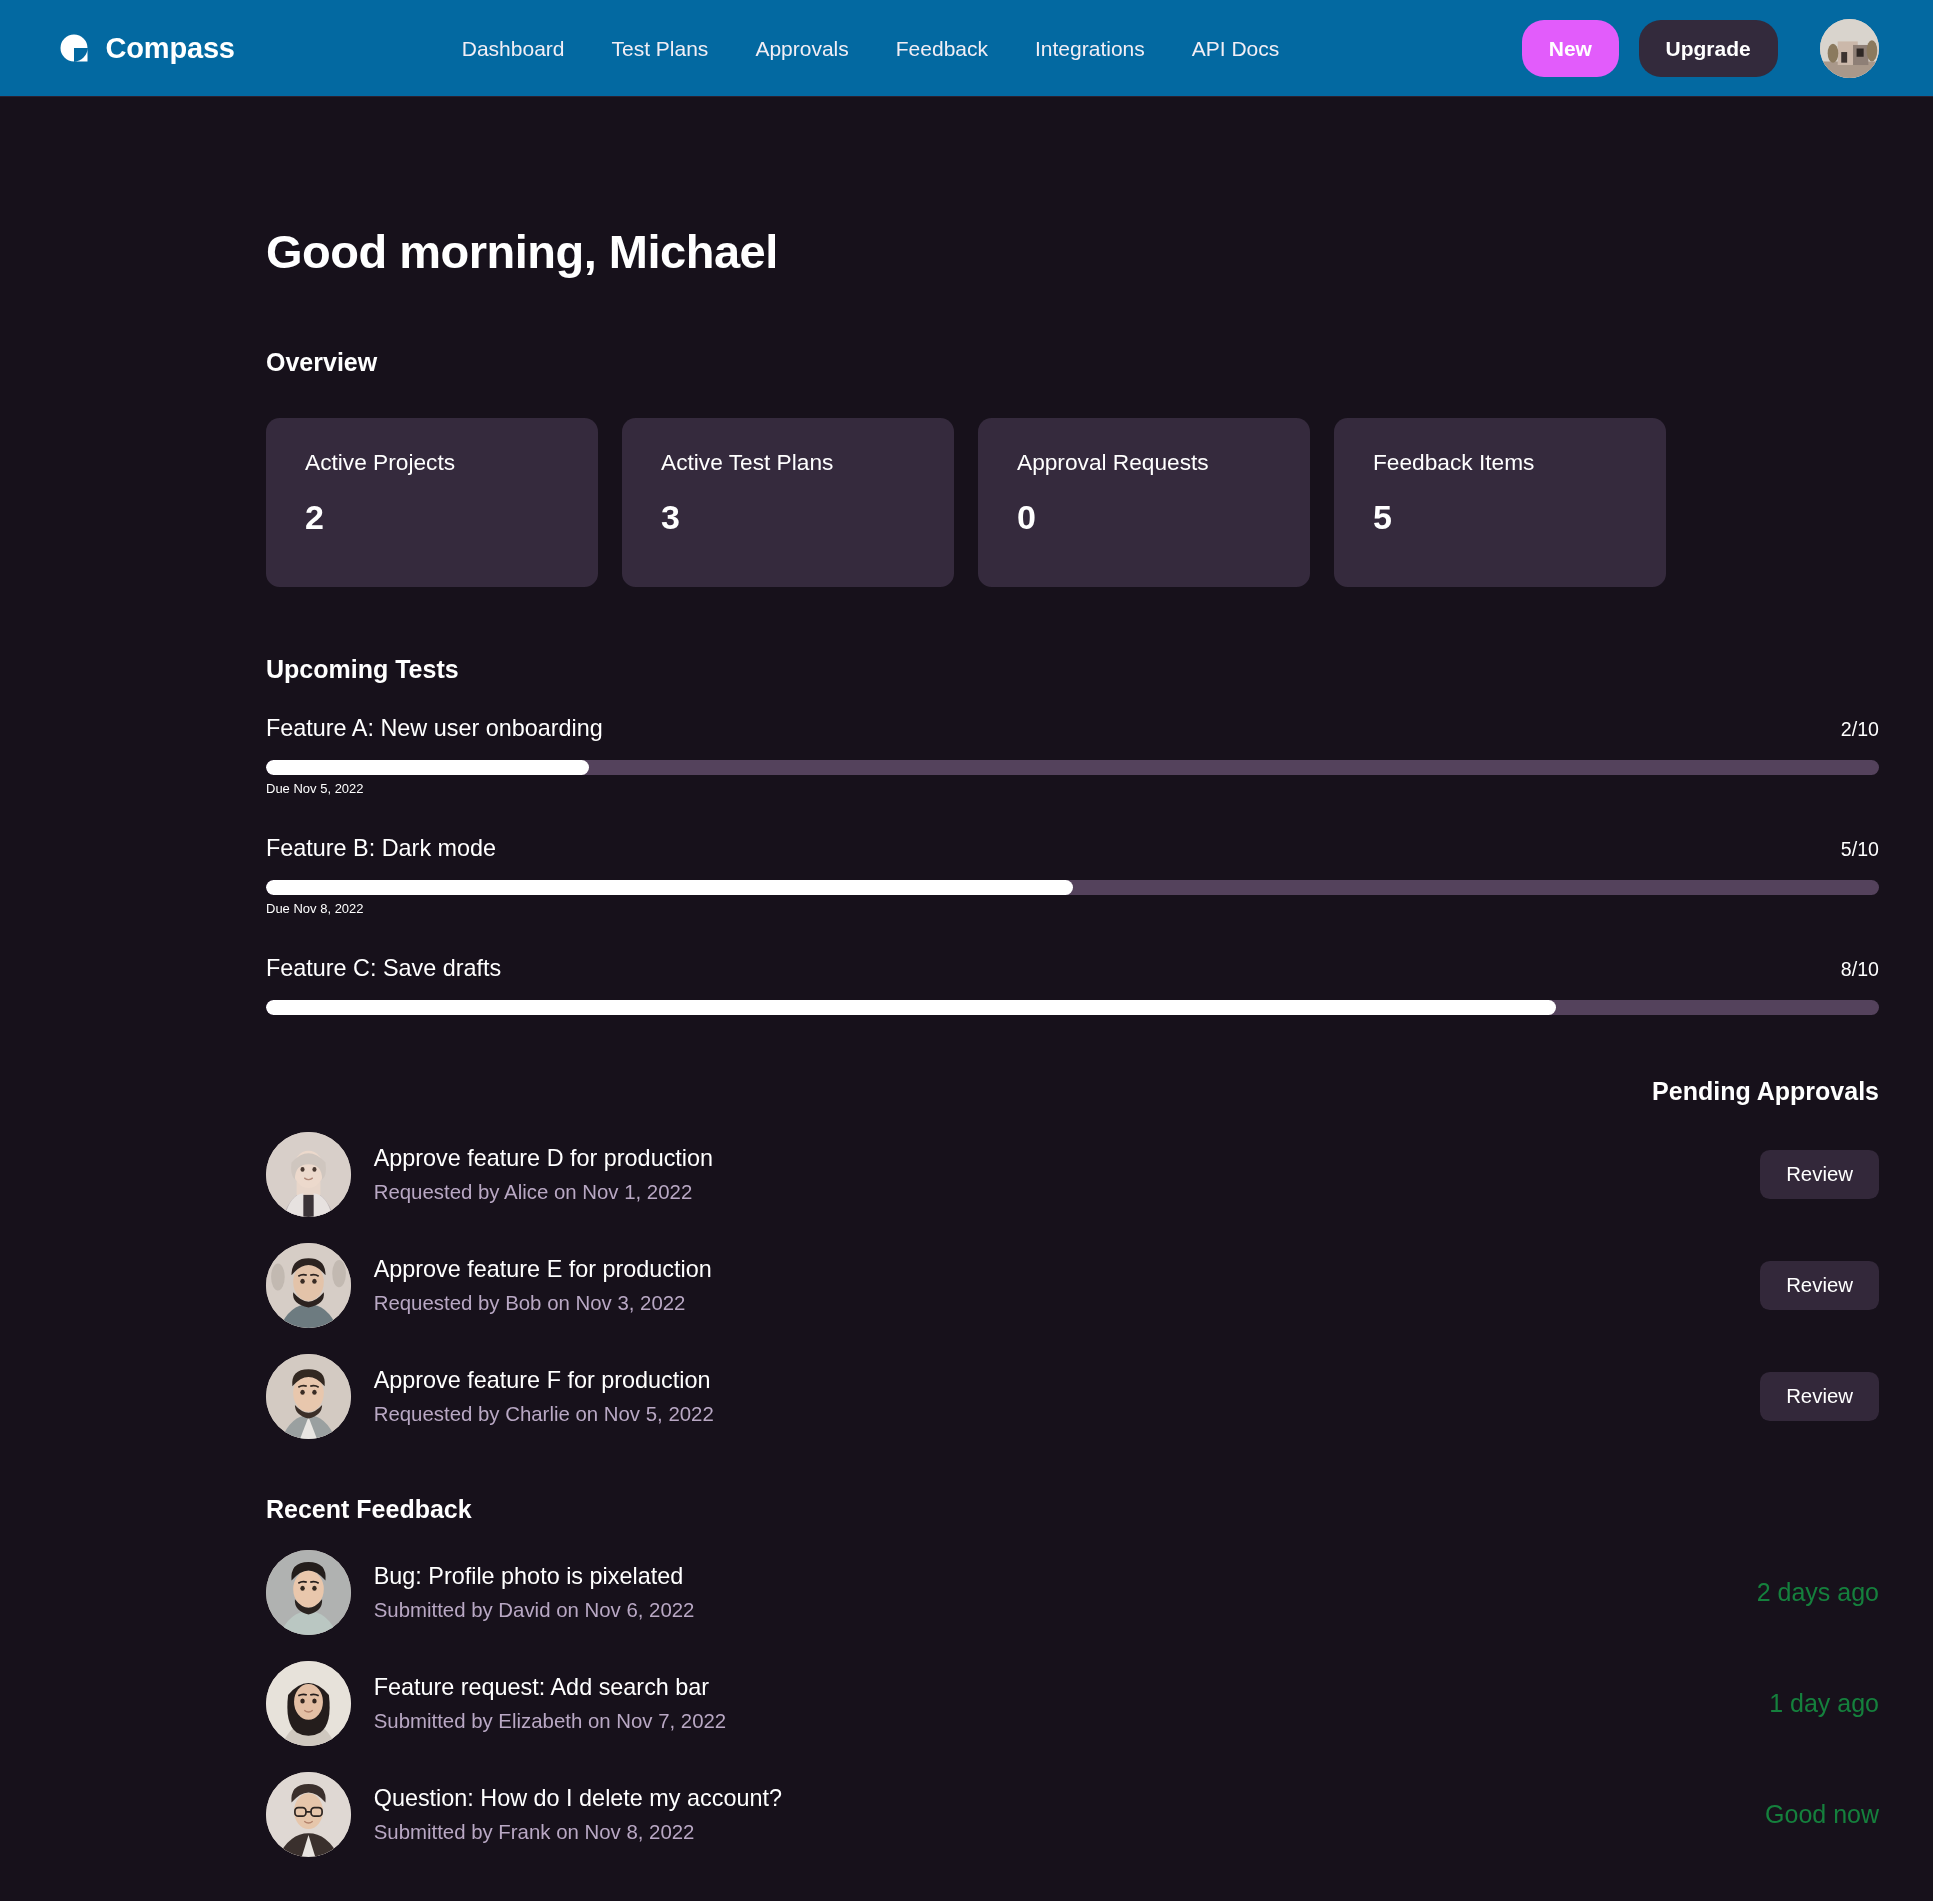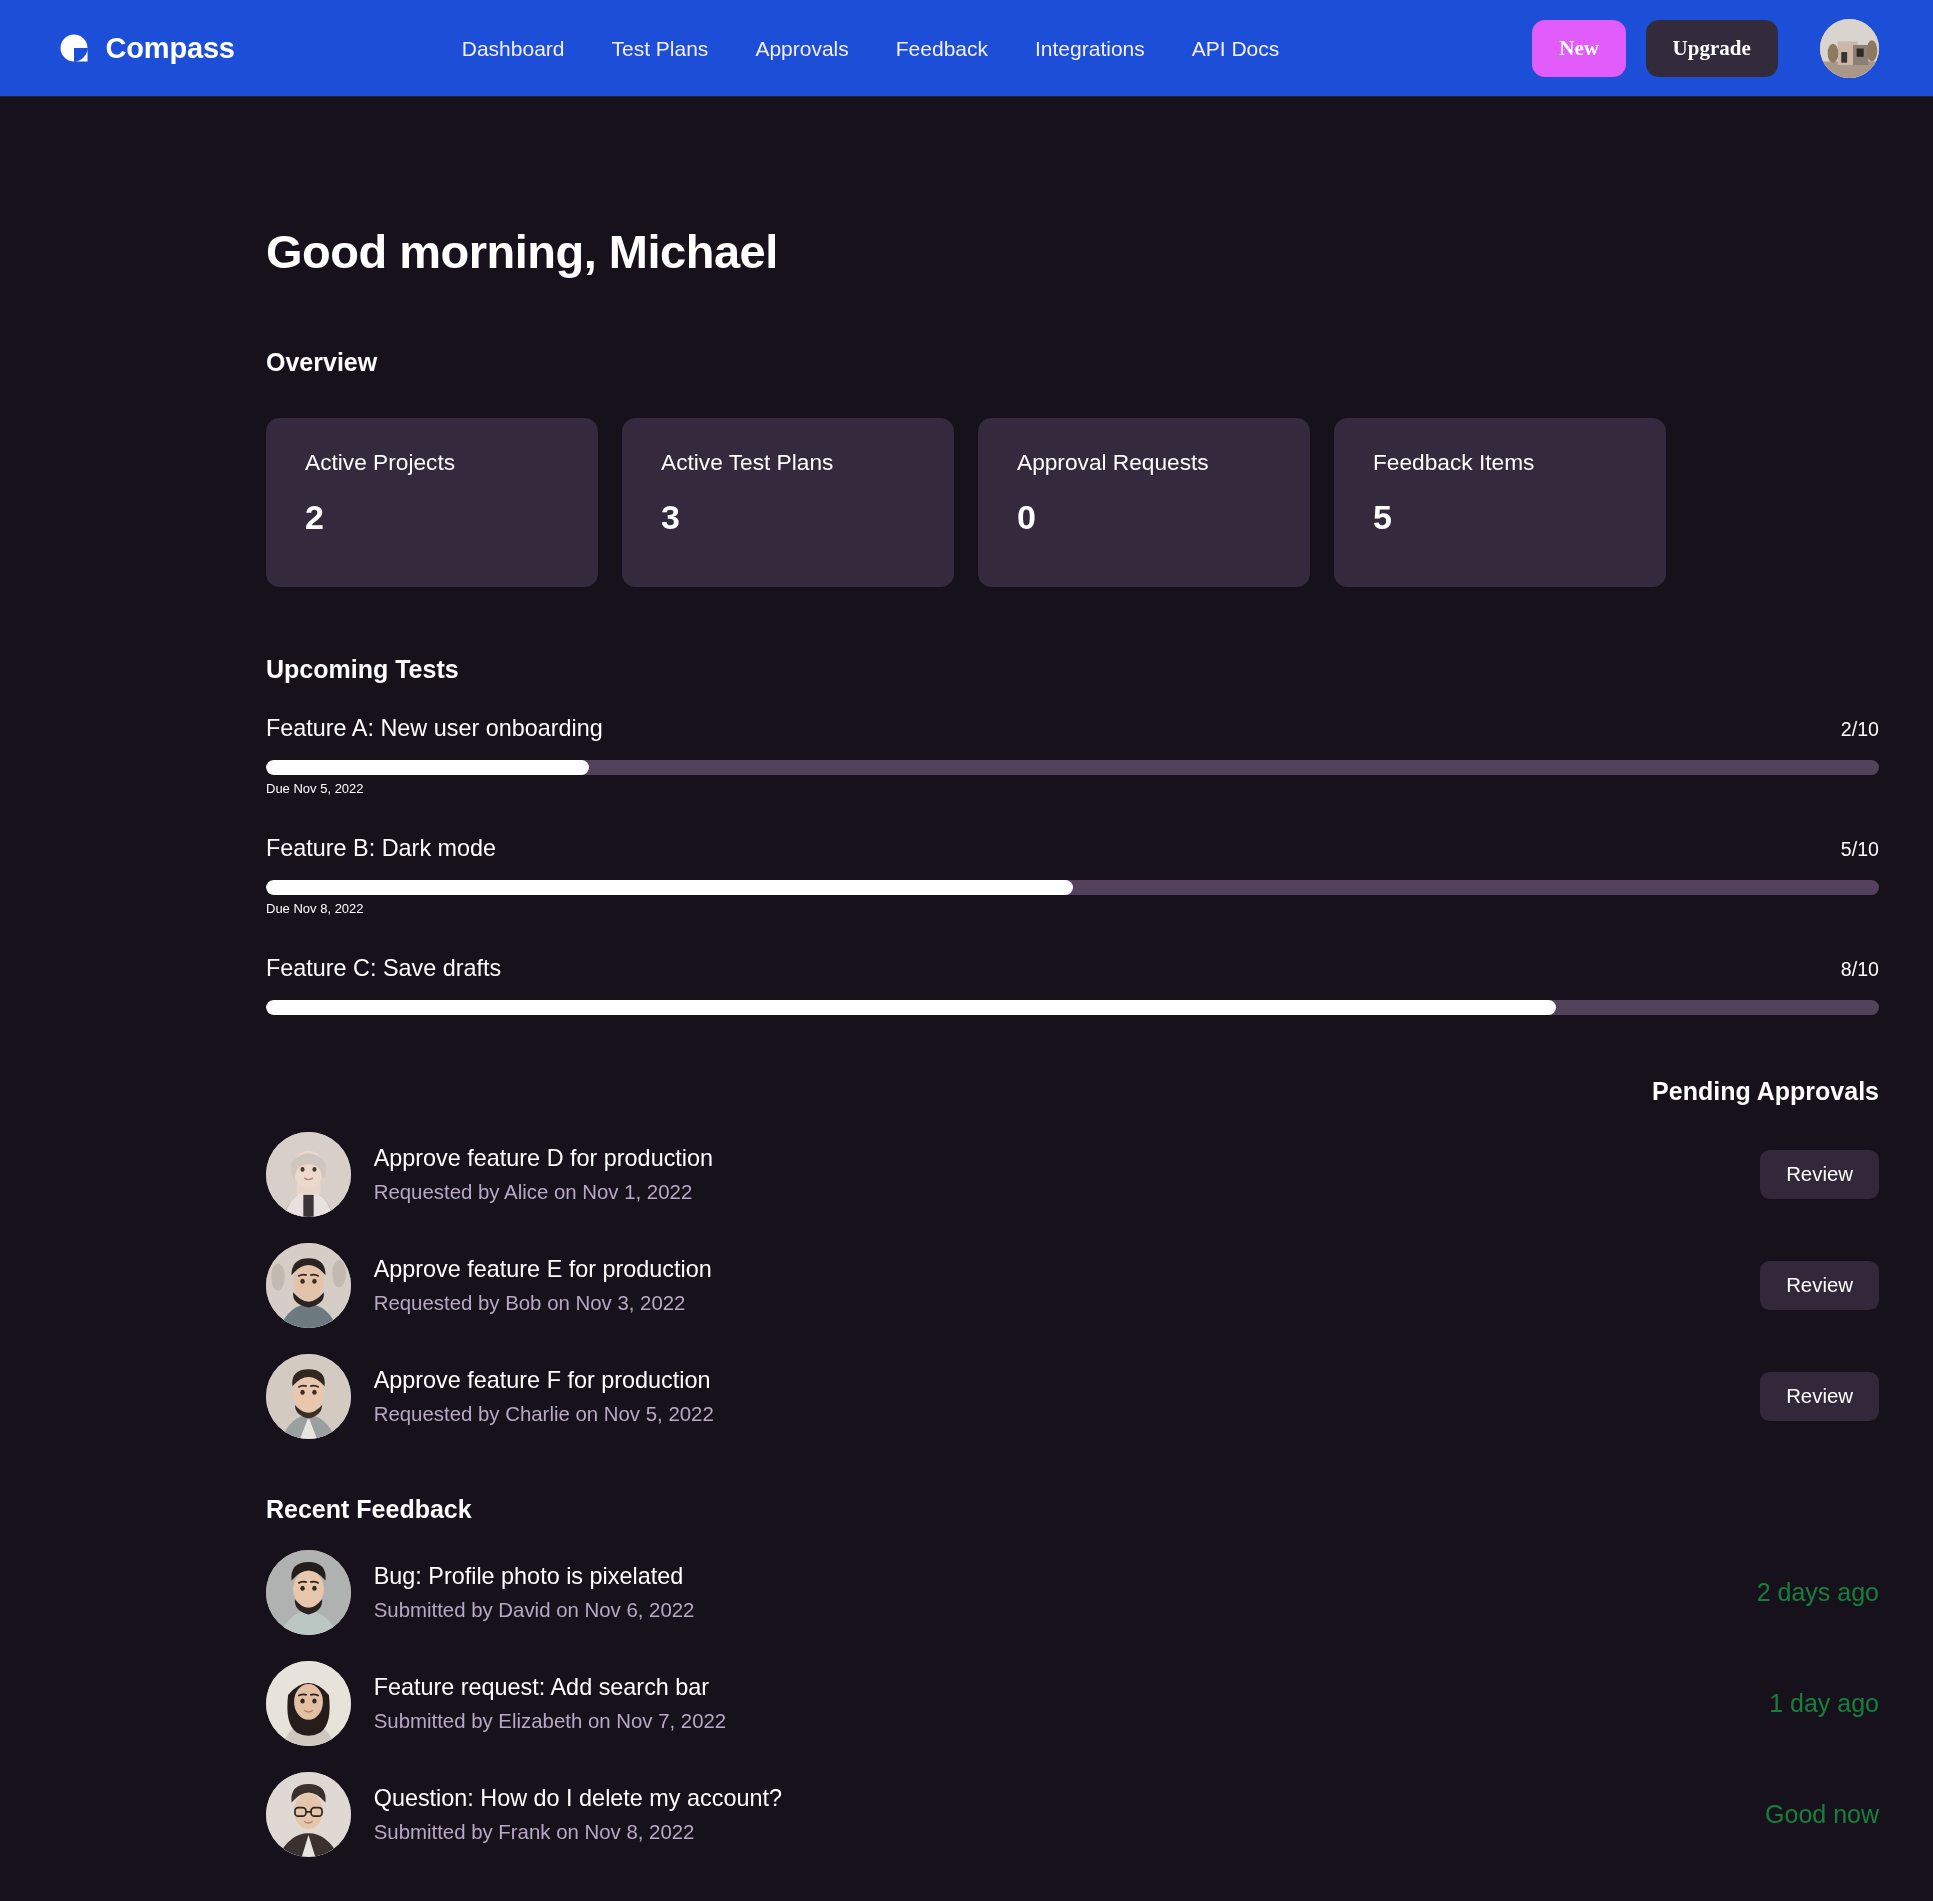--- a/index.html
+++ b/index.html
@@ -14,21 +14,21 @@
 
   body {
     width: 1933px;
     min-height: 1902px;
     color: #ffffff;
   }
 
   
   .topbar {
     height: 97px;
-    background: #1d4ed8;
+    background: #0369a1;
     border-bottom: 0.8px solid #2a2030;
     display: flex;
     align-items: center;
     padding: 0 54px 0 59px;
     position: relative;
   }
 
   .brand {
     display: flex;
     align-items: center;
@@ -70,22 +70,22 @@
 
   .nav-actions {
     margin-left: auto;
     display: flex;
     align-items: center;
     gap: 19.6px;
   }
 
   .btn {
     border: none;
-    border-radius: 13px;
-    font-family: Liberation Serif, serif;
+    border-radius: 22px;
+    font-family: Liberation Sans, sans-serif;
     font-size: 21px;
     font-weight: bold;
     color: #ffffff;
     cursor: pointer;
     line-height: 1;
     padding: 18px 27px;
     white-space: nowrap;
   }
   .btn-new { background: #e25cfb; color: #ffffff; }
   .btn-upgrade { background: #332a3c; color: #ffffff; }

